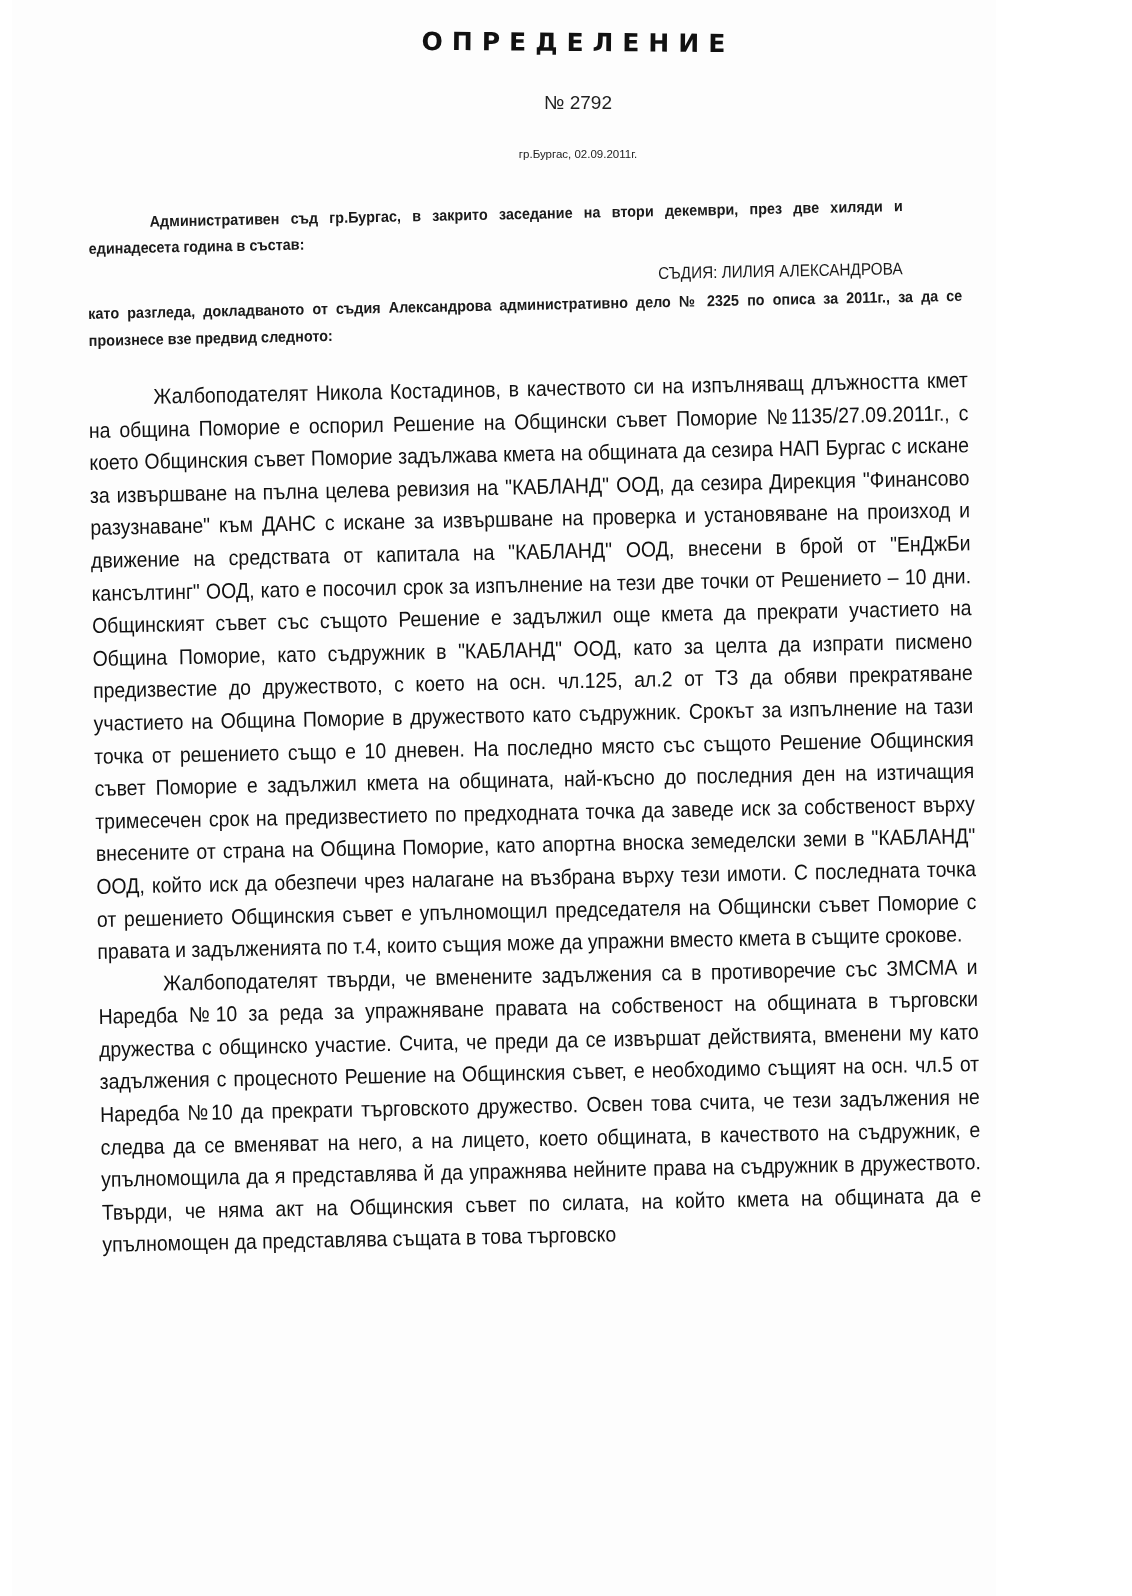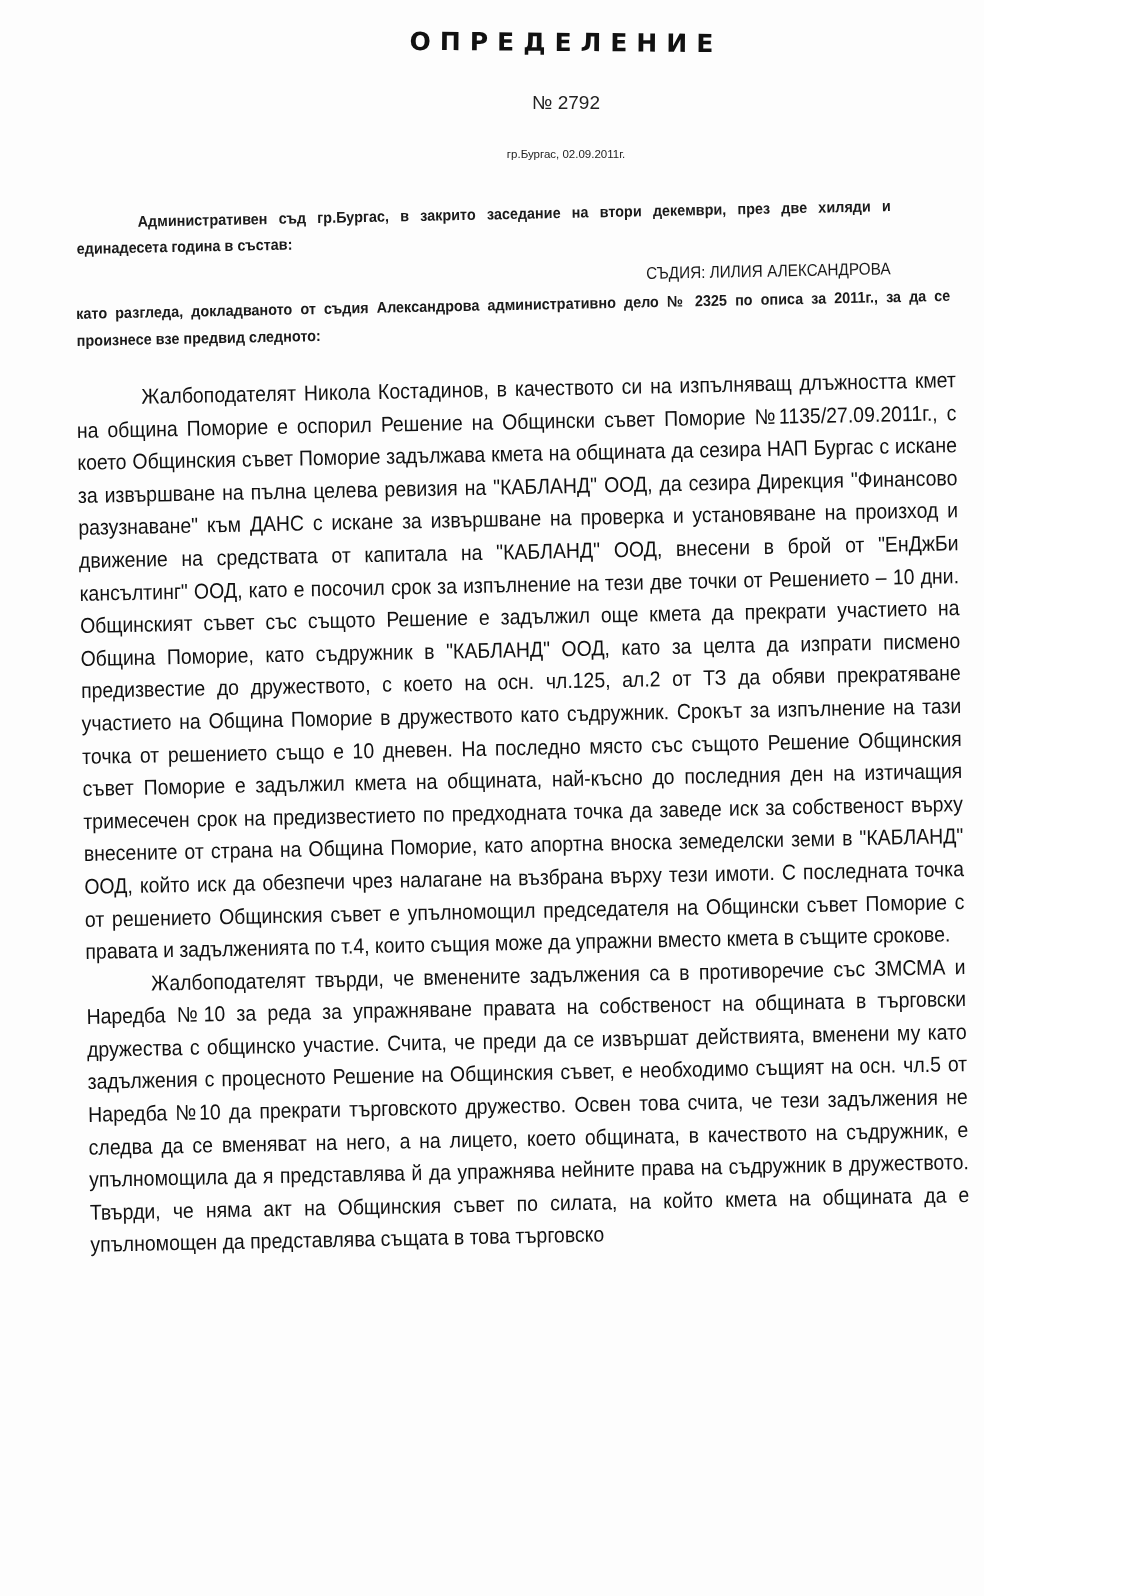--- a/index.html
+++ b/index.html
@@ -1,17 +1,17 @@
 <!DOCTYPE html>
 <html><head>
 <meta charset="utf-8">
 <style>
   html, body { margin: 0; padding: 0; background: #ffffff; }
   body { width: 1132px; height: 1596px; position: relative; overflow: hidden; color: #111; }
-  .page { position: absolute; left: 0; top: 0; width: 984px; height: 1596px; background: #fdfdfd; }
+  .page { position: absolute; left: 12px; top: 0; width: 984px; height: 1596px; background: #fdfdfd; }
   .title {
     position: absolute; left: 0; width: 1132px; top: 28px; text-align: center;
     font-family: "DejaVu Sans", sans-serif; font-weight: bold; font-size: 25px;
     letter-spacing: 9px; color: #111; transform: rotate(0.4deg);
   }
   .number {
     position: absolute; left: 0; width: 1132px; top: 92px; text-align: center;
     font-family: "Liberation Sans", sans-serif; font-size: 19px; color: #222;
   }
   .place-date {

